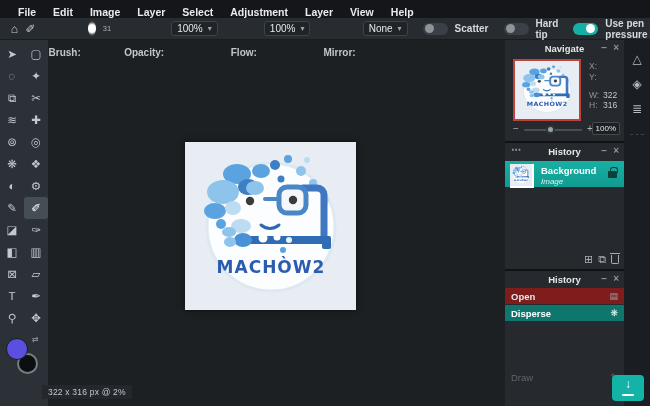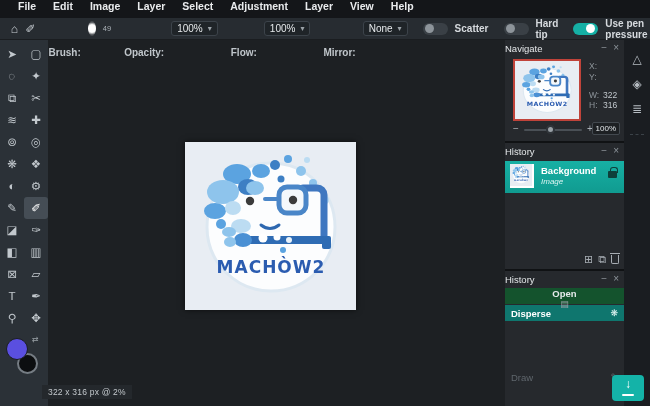--- a/index.html
+++ b/index.html
@@ -4,21 +4,21 @@
 <style>
   * { margin:0; padding:0; box-sizing:border-box; }
   html,body { width:650px; height:406px; }
   body {
     font-family:"Liberation Sans","DejaVu Sans",sans-serif;
     background:#1d2023; position:relative; overflow:hidden;
     -webkit-font-smoothing:antialiased;
   }
   
   .menubar { position:absolute; left:0; top:0; width:650px; height:18px;
-    background:#141619; display:flex; align-items:flex-start; padding-left:18px; gap:17px;
+    background:#141619; display:flex; align-items:flex-end; padding-left:18px; gap:17px;
     font-size:10.5px; font-weight:700; color:#e9ebed; z-index:30;}
   .menubar span { cursor:default; }
   
   .toolbar { position:absolute; left:0; top:18px; width:650px; height:22px;
     background:#272c31; display:flex; align-items:center; padding-left:10px; gap:7px;
     font-size:10px; color:#cfd4d8; z-index:29; border-bottom:1px solid #1a1d20;}
   .tb-icon { font-size:12px; color:#c6ccd1; width:16px; text-align:center; }
   .tb-label { color:#c0c6cb; font-weight:700; margin-left:6px;margin-top:48px; }
   .brush-preview { width:15px; height:15px; border-radius:50%;
     background:radial-gradient(circle,#ffffff 45%,rgba(255,255,255,0.15) 75%); }
@@ -48,60 +48,60 @@
   
   .viewport { position:absolute; left:48px; top:40px; width:457px; height:366px; background:#1d2023; }
   .canvas-doc { position:absolute; left:137px; top:102px; width:171px; height:168px;
     box-shadow:0 0 6px rgba(0,0,0,0.6); }
   .statusbar { position:absolute; left:42px; bottom:7px; background:#24282c;
     color:#c4c9cd; font-size:8.5px; padding:2px 6px; z-index:26; letter-spacing:0.2px;}
   
   .panels { position:absolute; left:505px; top:40px; width:119px; height:366px;
     background:#101214; display:flex; flex-direction:column; gap:2px; z-index:28; }
   .panel { background:#26292d; position:relative; }
-  .panel-header { height:16px; position:relative; display:flex; align-items:center; 
-    font-size:9.5px; font-weight:400; color:#e3e6e8; }
+  .panel-header { height:16px; position:relative; display:flex; align-items:center; justify-content:center;
+    font-size:9.5px; font-weight:700; color:#e3e6e8; }
   .ph-min { position:absolute; right:17px; top:2px; font-size:10px; color:#8d949a; cursor:pointer;}
   .ph-close { position:absolute; right:5px; top:2px; font-size:10px; color:#8d949a; cursor:pointer;}
   .ph-menu { position:absolute; left:6px; top:1px; font-size:10px; color:#8d949a; cursor:pointer;}
   .panel.navigate { height:101px; }
   .nav-thumb { position:absolute; left:8px; top:19px; width:68px; height:62px;
     background:#ffffff; border:2px solid #c0433a; }
   .nav-info { position:absolute; left:84px; top:22px; font-size:8.5px; color:#8d949a; line-height:1.15; }
   .nav-info .row { display:flex; margin-bottom:1px; }
   .nav-info .lab { width:14px; }
   .nav-info .val { color:#c2c8cd; }
   .nav-info .spacer { height:7px; }
   .nav-zoom { position:absolute; left:0; bottom:4px; width:119px; height:14px; }
   .nz-minus { position:absolute; left:8px; top:0; color:#aab1b7; font-size:10px; cursor:pointer;}
   .nz-plus { position:absolute; left:82px; top:0; color:#aab1b7; font-size:10px; cursor:pointer;}
   .nz-track { position:absolute; left:19px; top:6px; width:58px; height:2px; background:#4a5056; border-radius:1px; cursor:pointer;}
   .nz-knob { position:absolute; left:22px; top:-4px; width:9px; height:9px; border-radius:50%;
     background:#9aa1a7; border:2px solid #30353a; }
   .nz-value { position:absolute; right:4px; top:-1px; border:1px solid #43494f; background:#1d2023;
     color:#dfe3e6; font-size:8px; padding:1px 3px; border-radius:2px; cursor:pointer;}
   .panel.layers { height:126px; }
-  .layer-row { position:absolute; left:0; top:18px; width:119px; height:32px;
+  .layer-row { position:absolute; left:0; top:18px; width:119px; height:26px;
     background:linear-gradient(#17b0a4,#109b90); cursor:pointer; }
   .layer-thumb { position:absolute; left:5px; top:3px; width:24px; height:24px; background:#ffffff; }
   .layer-name { position:absolute; left:36px; top:4px; font-size:9.5px; font-weight:700; color:#ffffff; }
   .layer-type { position:absolute; left:36px; top:16px; font-size:8px; font-style:italic; color:#d9f4f1; }
   .lock { position:absolute; right:7px; top:10px; width:9px; height:7px; background:#0e3f3a;
     border-radius:1px; }
   .lock:before { content:""; position:absolute; left:1.5px; top:-4px; width:6px; height:5px;
     border:1.5px solid #0e3f3a; border-bottom:none; border-radius:3px 3px 0 0; }
   .layer-buttons { position:absolute; right:5px; bottom:4px; display:flex; gap:5px; align-items:center; }
   .lb { color:#a7adb3; font-size:11px; cursor:pointer; line-height:1; }
   .trash-icon { position:relative; width:8px; height:9px; border:1px solid #a7adb3; border-top:none;
     border-radius:0 0 2px 2px; cursor:pointer; }
   .trash-icon:before { content:""; position:absolute; left:-2px; top:-2px; width:10px; height:1px; background:#a7adb3; }
   .panel.history { flex:1; }
   .hist-item { height:16px; display:flex; align-items:center; justify-content:space-between;
     padding:0 6px; font-size:9.5px; margin-top:1px; cursor:pointer; }
-  .hist-item.done { background:#14532d; color:#e6e9eb; font-weight:700;flex-direction:column; }
+  .hist-item.done { background:#7f1d1d; color:#e6e9eb; font-weight:700; }
   .hist-item.done .h-icon { color:#9aa1a7; }
   .hist-item.current { background:#0f766e; color:#ffffff; font-weight:700; }
   .hist-item.current .h-icon { color:#eafaf8; }
   .hist-item.undone { color:#5f666c;margin-top:48px; }
   .hist-item.undone .h-icon { color:#5f666c; }
   .h-icon { font-size:9px; }
   
   .strip { position:absolute; right:0; top:40px; width:26px; height:366px; background:#1a1d21;
     display:flex; flex-direction:column; align-items:center; padding-top:13px; gap:13px; z-index:27;}
   .strip .s-icon { color:#b6bcc2; font-size:12px; cursor:pointer; line-height:1; }
@@ -174,21 +174,21 @@
   <span>Layer</span>
   <span>View</span>
   <span>Help</span>
 </div>
 
 <div class="toolbar">
   <span class="tb-icon">⌂</span>
   <span class="tb-icon">✐</span>
   <span class="tb-label">Brush:</span>
   <span class="brush-preview"></span>
-  <span class="brush-size">49</span>
+  <span class="brush-size">31</span>
   <span class="tb-label">Opacity:</span>
   <span class="tb-select">
     <span>100%</span>
     <span class="caret">▾</span>
   </span>
   <span class="tb-label">Flow:</span>
   <span class="tb-select">
     <span>100%</span>
     <span class="caret">▾</span>
   </span>

